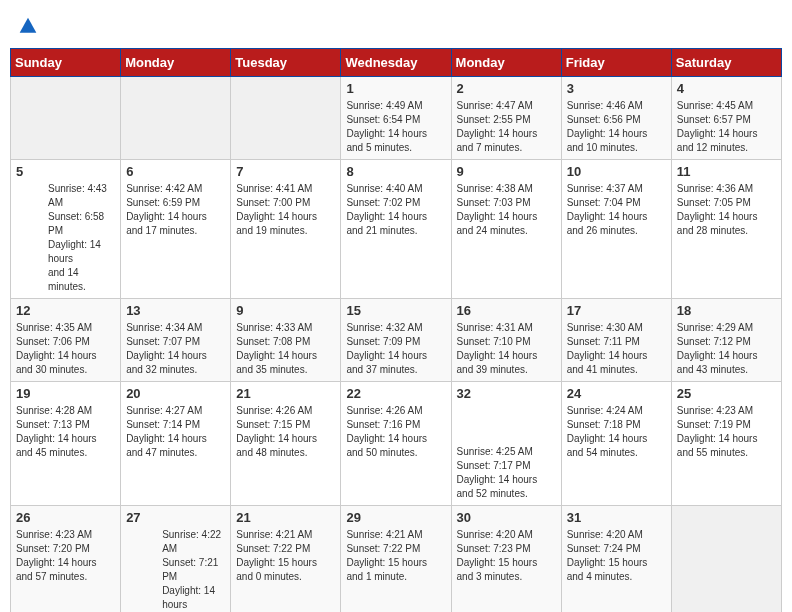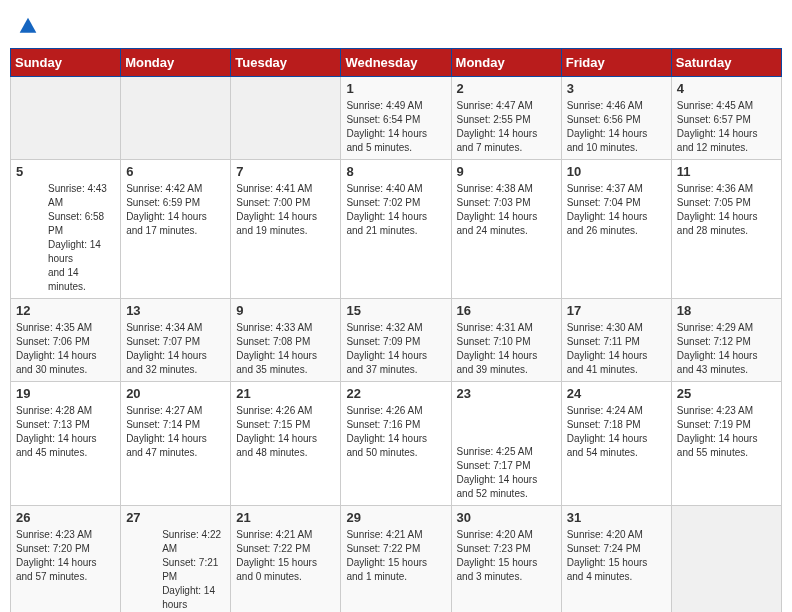--- a/index.html
+++ b/index.html
@@ -278,21 +278,21 @@
 and 48 minutes.</div>
         </td>
         <td>
           <span class="day-number">22</span>
           <div class="cell-info" style="white-space: pre-line;">Sunrise: 4:26 AM
 Sunset: 7:16 PM
 Daylight: 14 hours
 and 50 minutes.</div>
         </td>
         <td>
-          <span class="day-number">23</span>
+          <span class="day-number">32</span>
           <div class="cell-info" style="white-space: pre-line; margin-top: 44px;">Sunrise: 4:25 AM
 Sunset: 7:17 PM
 Daylight: 14 hours
 and 52 minutes.</div>
         </td>
         <td>
           <span class="day-number">24</span>
           <div class="cell-info" style="white-space: pre-line;">Sunrise: 4:24 AM
 Sunset: 7:18 PM
 Daylight: 14 hours

